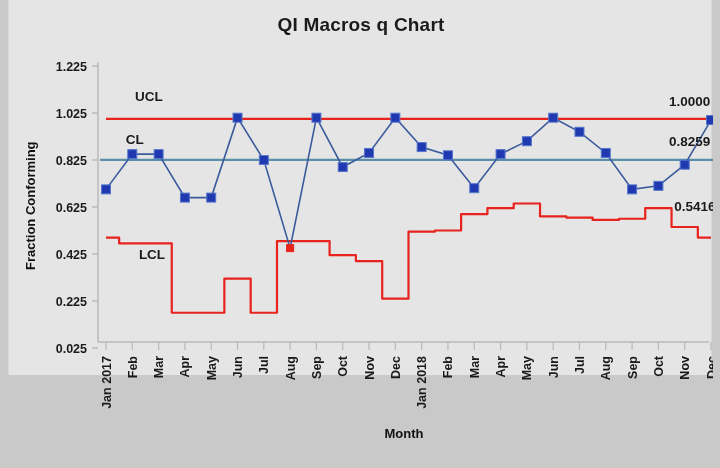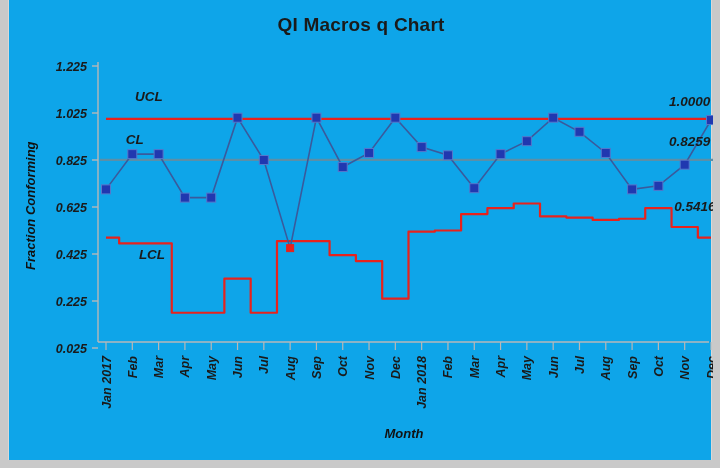--- a/index.html
+++ b/index.html
@@ -3,33 +3,33 @@
 <meta charset="utf-8">
 <style>
   html,body{margin:0;padding:0;}
   body{
     width:720px;height:468px;
     background:#c9c9c9;
     font-family:"Liberation Sans", sans-serif;
     overflow:hidden;
   }
   #frame{
-    position:absolute;left:8px;top:0;width:704px;height:460px;
-    background:#0ea5e9;
+    position:absolute;left:8px;top:0;width:704px;height:375px;
+    background:#e5e5e5;
     border-left:1px solid #d8d8d8;
     border-right:1px solid #d8d8d8;
     box-sizing:border-box;
   }
   #chart-title{
     position:absolute;left:0;top:14px;width:704px;
     text-align:center;
     font-size:19px;font-weight:bold;color:#1a1a1a;
     letter-spacing:.2px;
   }
-  #plot-wrap{position:absolute;left:0;top:0;width:704px;height:460px;font-style:italic;}
+  #plot-wrap{position:absolute;left:0;top:0;width:704px;height:460px;}
   svg{display:block;}
   .ytick-label{
     font-family:"Liberation Sans", sans-serif;
     font-size:12.5px;font-weight:bold;fill:#1a1a1a;
     text-anchor:end;
   }
   .xtick-label{
     font-family:"Liberation Sans", sans-serif;
     font-size:12.5px;font-weight:bold;fill:#1a1a1a;
   }

